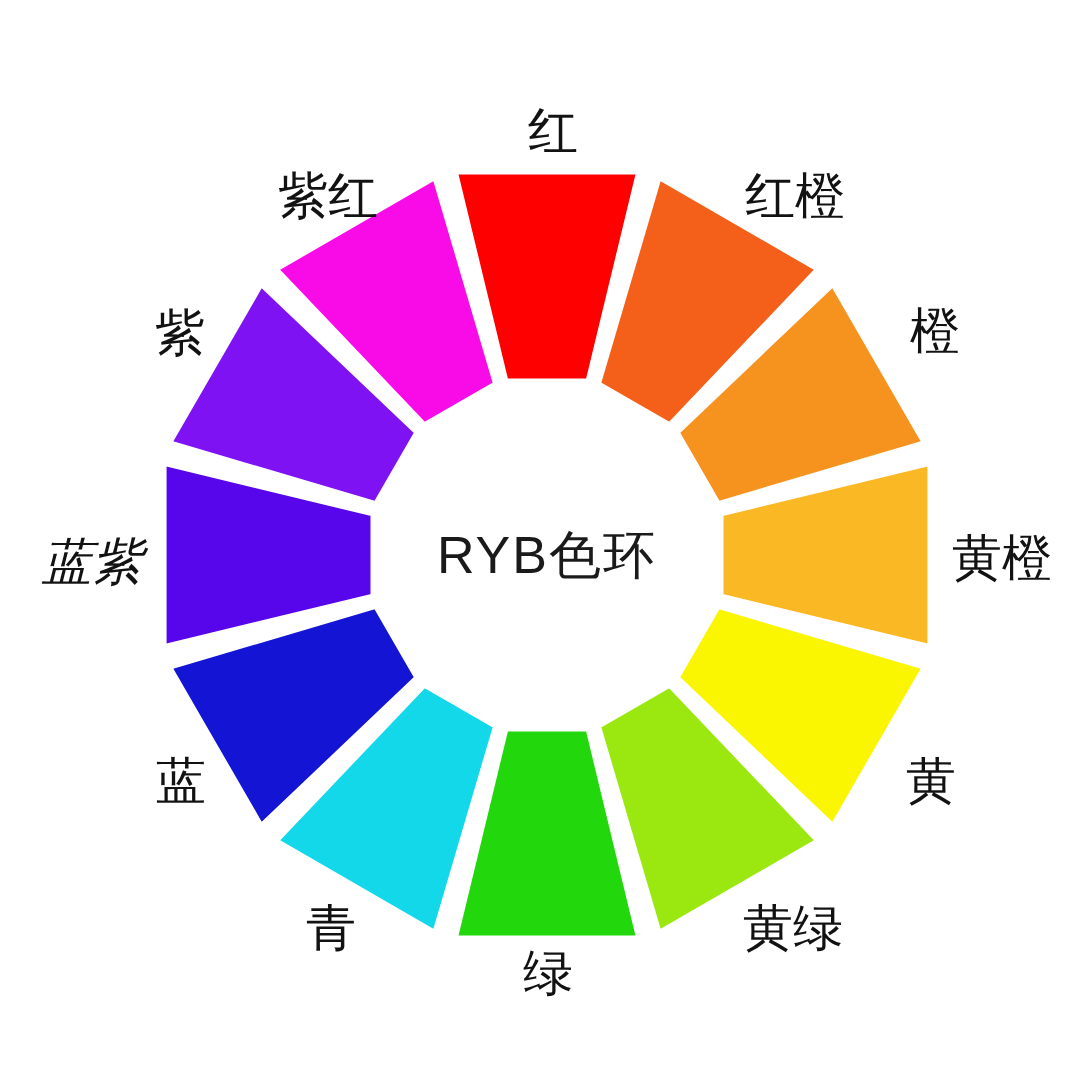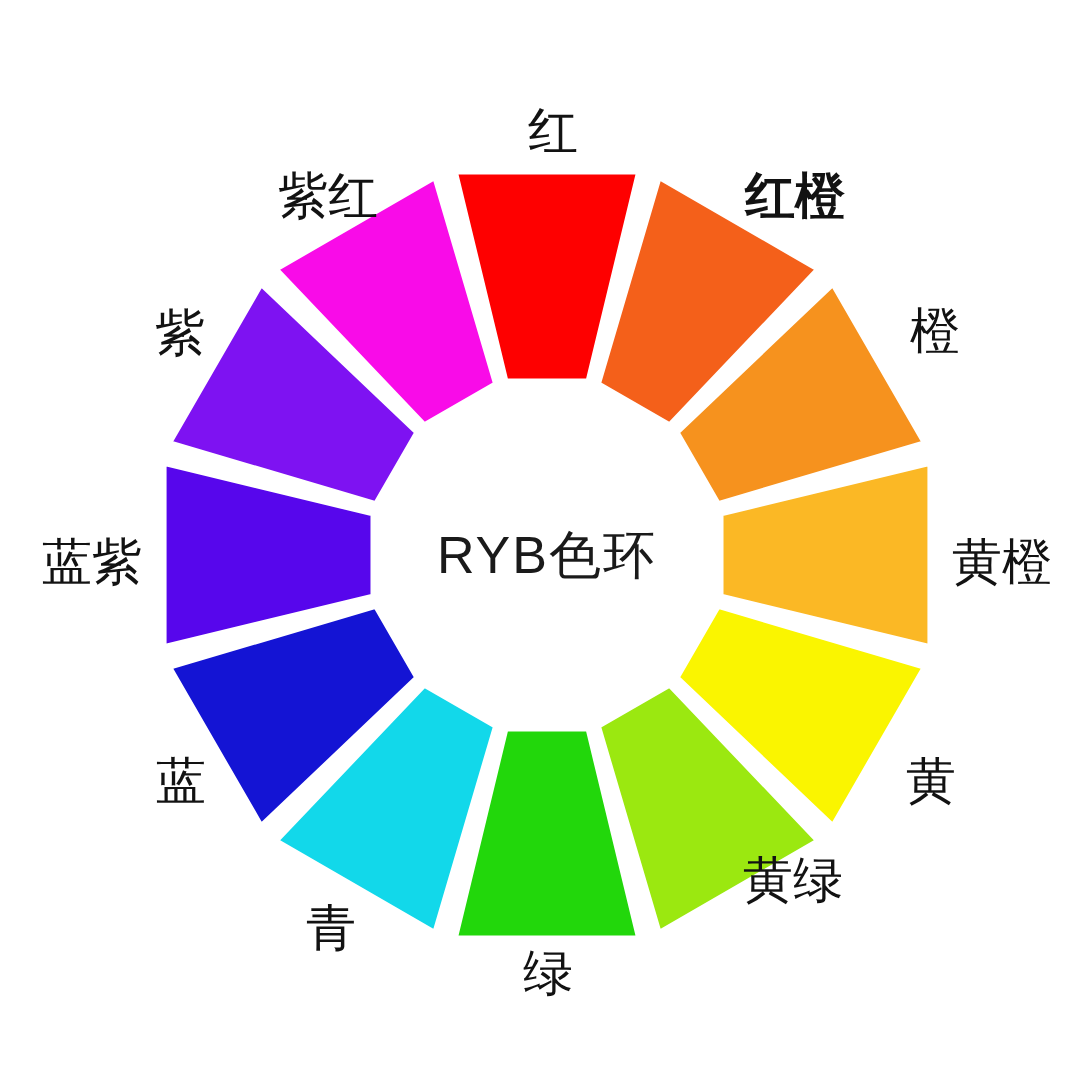--- a/index.html
+++ b/index.html
@@ -66,25 +66,25 @@
         <polygon points="435.48,933.93 274.60,841.05 424.25,683.90 496.74,725.76" fill="#12D8EA" class="segment-shape"></polygon>
         <polygon points="260.95,827.40 168.07,666.52 376.24,605.26 418.10,677.75" fill="#1414D4" class="segment-shape"></polygon>
         <polygon points="163.08,647.88 163.08,462.12 373.99,513.14 373.99,596.86" fill="#5706EC" class="segment-shape"></polygon>
         <polygon points="168.07,443.48 260.95,282.60 418.10,432.25 376.24,504.74" fill="#7E12F2" class="segment-shape"></polygon>
         <polygon points="274.60,268.95 435.48,176.07 496.74,384.24 424.25,426.10" fill="#F90BE8" class="segment-shape"></polygon>
       </g>
     <text id="center-title" class="center-title-text" x="547" y="555" text-anchor="middle" dominant-baseline="central">RYB色环</text>
   </svg>
   <div id="labels-layer">
       <div class="wheel-label" style="left: 553px; top: 131px;">红</div>
-      <div class="wheel-label" style="left: 795px; top: 196px; font-weight: bold;">红橙</div>
+      <div class="wheel-label" style="left: 795px; top: 196px;">红橙</div>
       <div class="wheel-label" style="left: 935px; top: 331px;">橙</div>
-      <div class="wheel-label" style="left: 1002px; top: 562px;">黄橙</div>
+      <div class="wheel-label" style="left: 1002px; top: 562px; font-family: Liberation Mono, monospace;">黄橙</div>
       <div class="wheel-label" style="left: 931px; top: 781px;">黄</div>
-      <div class="wheel-label" style="left: 793px; top: 880px;">黄绿</div>
+      <div class="wheel-label" style="left: 793px; top: 928px;">黄绿</div>
       <div class="wheel-label" style="left: 548px; top: 973px;">绿</div>
       <div class="wheel-label" style="left: 331px; top: 928px;">青</div>
       <div class="wheel-label" style="left: 181px; top: 781px;">蓝</div>
-      <div class="wheel-label" style="left: 92px; top: 562px;">蓝紫</div>
+      <div class="wheel-label" style="left: 92px; top: 562px; font-style: italic;">蓝紫</div>
       <div class="wheel-label" style="left: 180px; top: 333px;">紫</div>
       <div class="wheel-label" style="left: 328px; top: 196px;">紫红</div>
     </div>
 </div>
 
 </body></html>

